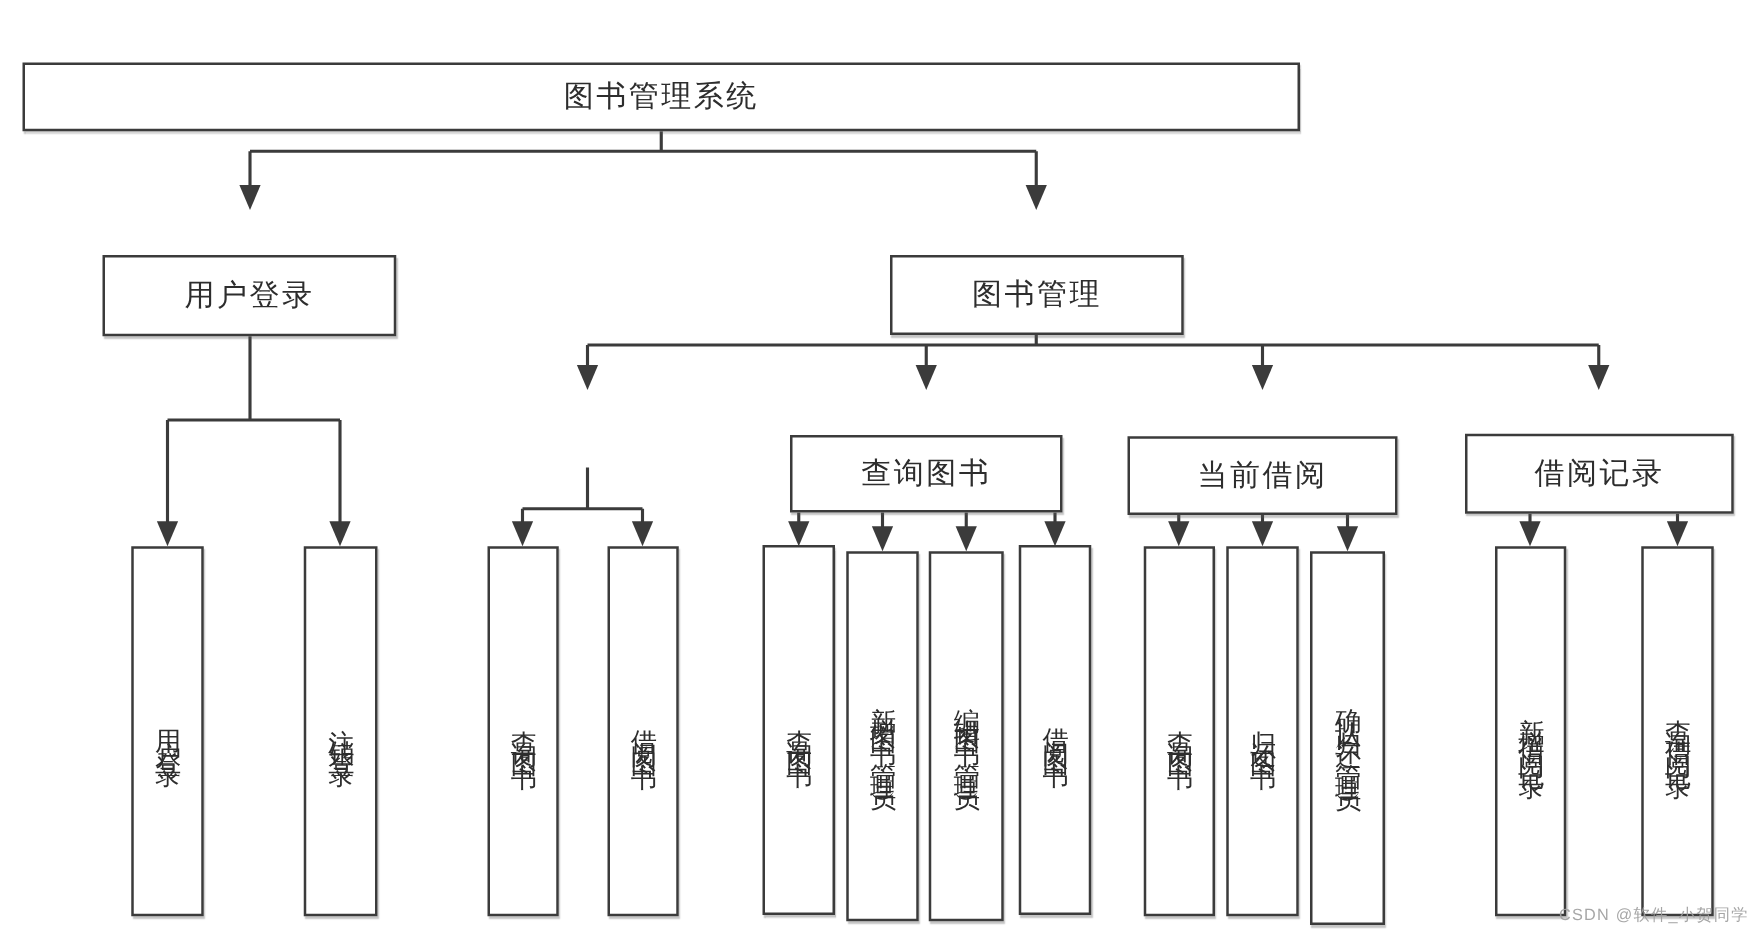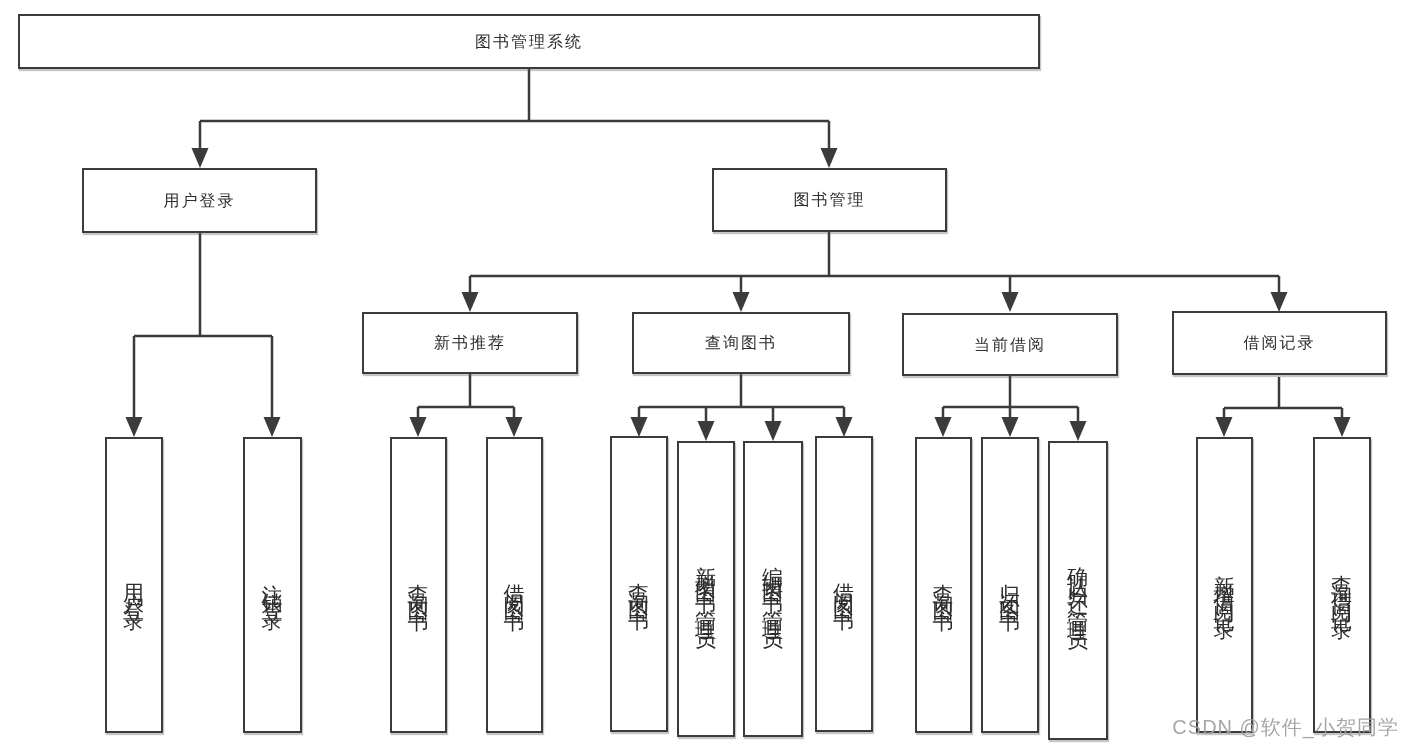--- a/index.html
+++ b/index.html
@@ -17,35 +17,35 @@
     position: absolute;
     box-sizing: border-box;
     background: #ffffff;
     border: 2.5px solid #3b3b3b;
     box-shadow: 1px 2px 1px rgba(90,90,90,0.35);
     display: flex;
     align-items: center;
     justify-content: center;
     color: #2d2d2d;
   }
-  .hnode { font-size: 16px; letter-spacing: 2px; }
+  .hnode { font-size: 24px; letter-spacing: 2px; margin-top: 36px; }
   .hnode span { white-space: nowrap; line-height: 1; }
   .vnode span {
     writing-mode: vertical-rl;
     text-orientation: mixed;
     font-size: 21px;
     letter-spacing: 9px;
     line-height: 1;
     white-space: nowrap;
   }
   #watermark {
     position: absolute;
     right: 6px;
     bottom: 6px;
-    font-size: 20px;
+    font-size: 13px;
     color: rgba(158,158,158,0.92);
     letter-spacing: 1px;
     white-space: nowrap;
     z-index: 5;
   }
 </style>
 </head>
 <body>
 
 <div id="stage">
@@ -94,23 +94,20 @@
     <span>图书管理系统</span>
   </div>
 
   <div class="node hnode" style="left:82px; top:168px; width:235px; height:65px;">
     <span>用户登录</span>
   </div>
   <div class="node hnode" style="left:712px; top:168px; width:235px; height:64px;">
     <span>图书管理</span>
   </div>
 
-  <div class="node hnode" style="left:362px; top:312px; width:216px; height:62px;">
-    <span>新书推荐</span>
-  </div>
   <div class="node hnode" style="left:632px; top:312px; width:218px; height:62px;">
     <span>查询图书</span>
   </div>
   <div class="node hnode" style="left:902px; top:313px; width:216px; height:63px;">
     <span>当前借阅</span>
   </div>
   <div class="node hnode" style="left:1172px; top:311px; width:215px; height:64px;">
     <span>借阅记录</span>
   </div>
 

